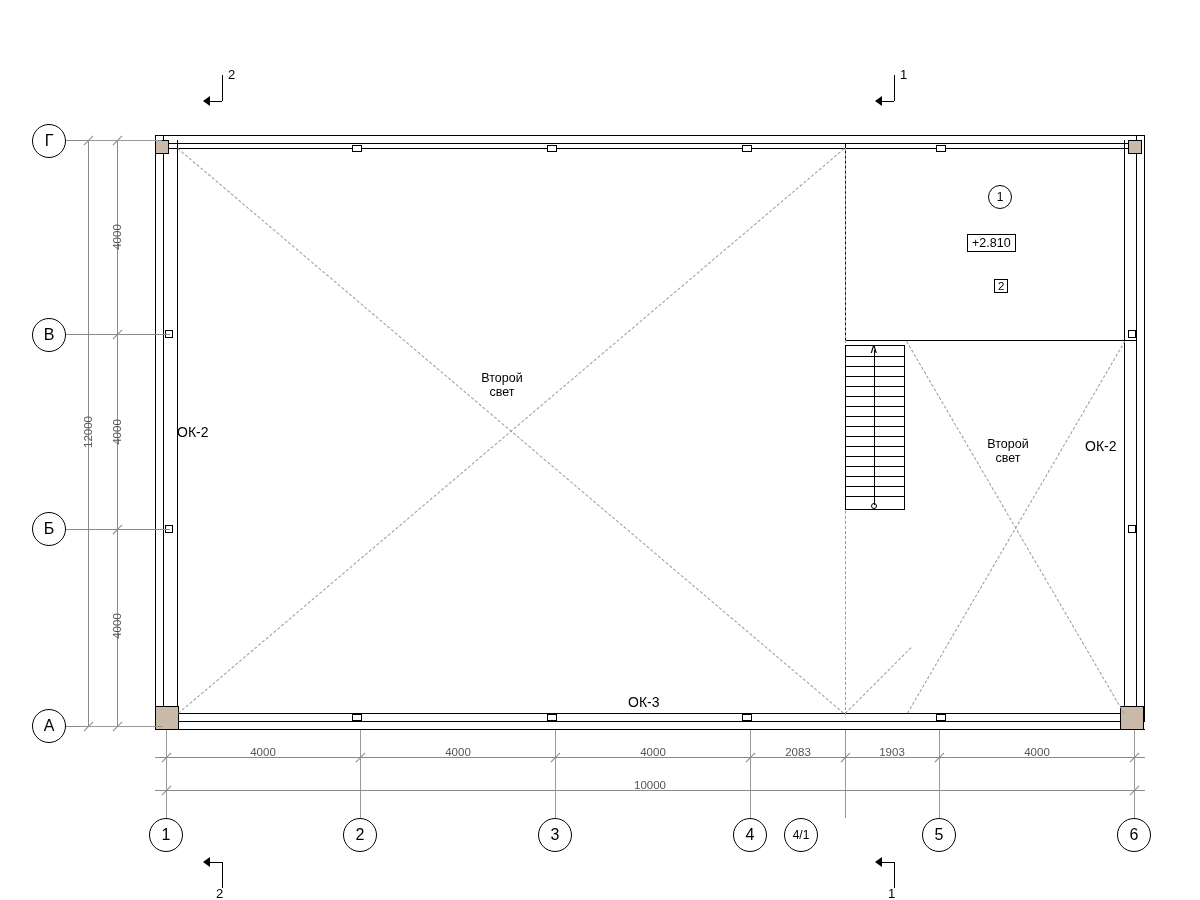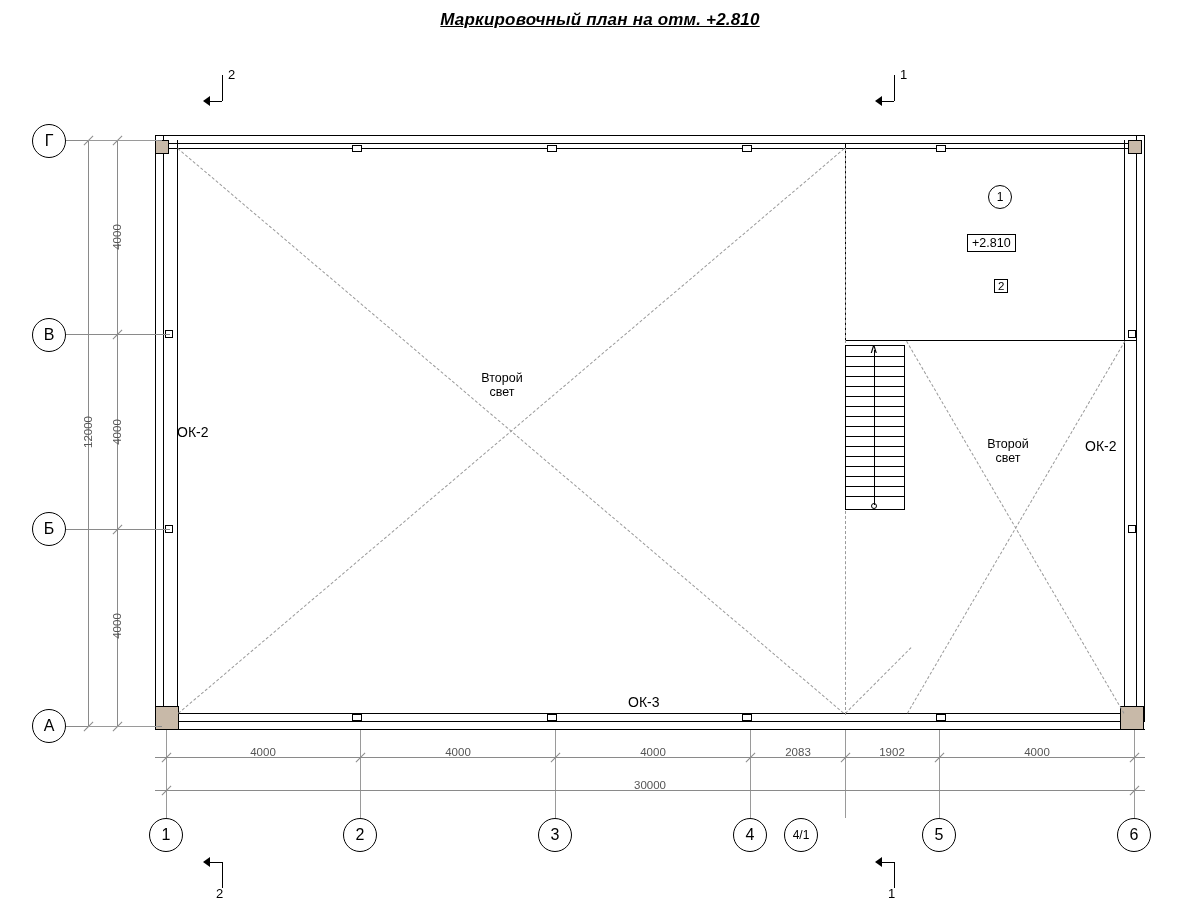--- a/index.html
+++ b/index.html
@@ -175,23 +175,20 @@
     position: absolute;
     background: #9a9a9a;
     height: 1px;
   }
 </style>
 </head>
 <body>
 
 <div id="sheet">
 
-  <div class="ttl">
-    <u>Маркировочный план на отм. +2.810</u>
-  </div>
 
   <div class="wall" style="left:155px; top:135px; width:990px; height:9px;"></div>
   <div class="ln" style="left:155px; top:148px; width:990px; height:1px;"></div>
 
   <div class="wall" style="left:155px; top:713px; width:990px; height:9px;"></div>
   <div class="ln" style="left:155px; top:729px; width:990px; height:1px;"></div>
 
   <div class="wall" style="left:155px; top:135px; width:9px; height:587px;"></div>
   <div class="ln" style="left:177px; top:140px; width:1px; height:582px;"></div>
 
@@ -330,27 +327,27 @@
   <div class="tick" style="left:555px; top:751px;"></div>
   <div class="tick" style="left:750px; top:751px;"></div>
   <div class="tick" style="left:845px; top:751px;"></div>
   <div class="tick" style="left:939px; top:751px;"></div>
   <div class="tick" style="left:1134px; top:751px;"></div>
 
   <div class="dimtxt" style="left:223px; top:746px; width:80px;">4000</div>
   <div class="dimtxt" style="left:418px; top:746px; width:80px;">4000</div>
   <div class="dimtxt" style="left:613px; top:746px; width:80px;">4000</div>
   <div class="dimtxt" style="left:758px; top:746px; width:80px;">2083</div>
-  <div class="dimtxt" style="left:852px; top:746px; width:80px;">1902</div>
+  <div class="dimtxt" style="left:852px; top:746px; width:80px;">1903</div>
   <div class="dimtxt" style="left:997px; top:746px; width:80px;">4000</div>
 
   <div class="gl" style="left:155px; top:790px; width:990px; height:1px;"></div>
   <div class="tick" style="left:166px; top:784px;"></div>
   <div class="tick" style="left:1134px; top:784px;"></div>
-  <div class="dimtxt" style="left:610px; top:779px; width:80px;">30000</div>
+  <div class="dimtxt" style="left:610px; top:779px; width:80px;">10000</div>
 
   <div class="secmark" style="left:200px; top:75px;">
     <div class="v" style="left:22px; top:0; height:26px;"></div>
     <div class="h" style="left:8px; top:26px; width:14px;"></div>
     <div class="arrowhead" style="left:3px; top:21px; border-width:5px 7px 5px 0; border-color:transparent #000 transparent transparent;"></div>
     <div class="t" style="left:28px; top:-8px;">2</div>
   </div>
 
   <div class="secmark" style="left:872px; top:75px;">
     <div class="v" style="left:22px; top:0; height:26px;"></div>

